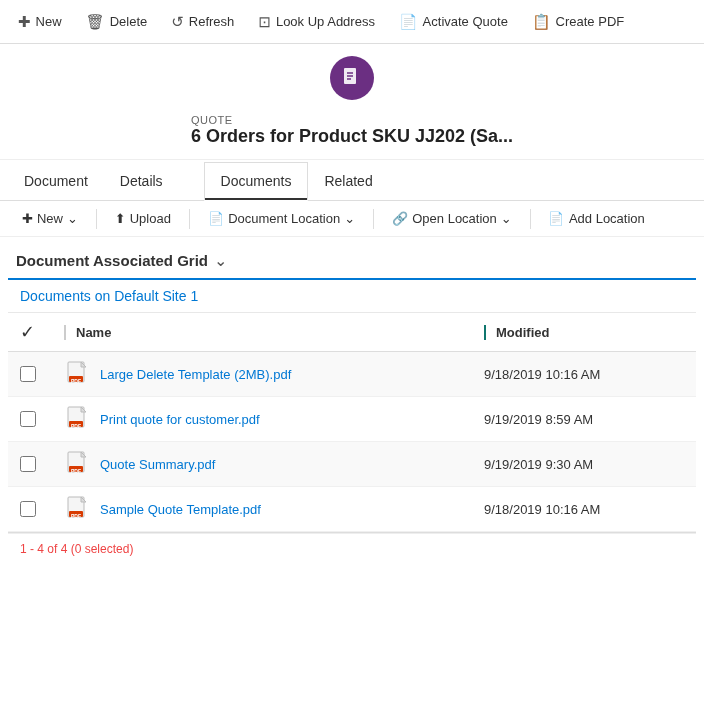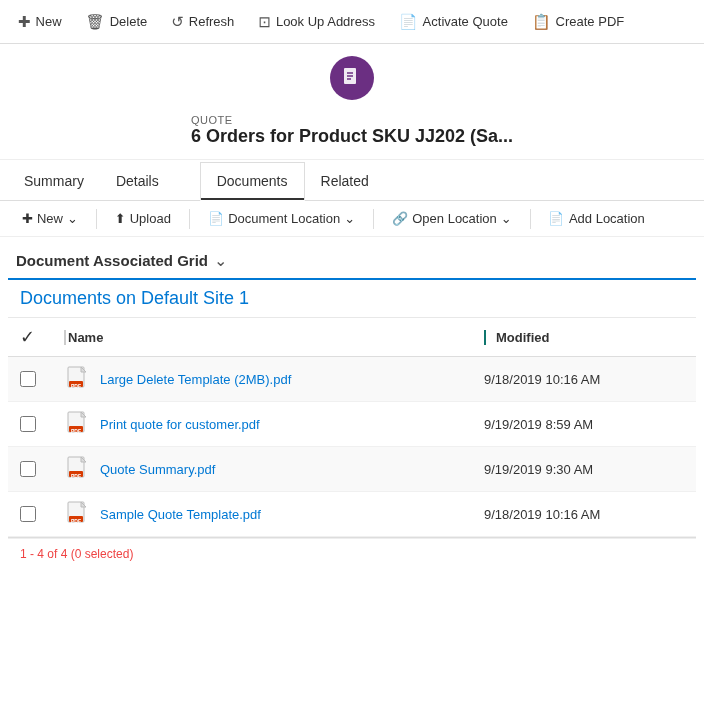--- a/index.html
+++ b/index.html
@@ -128,33 +128,33 @@
     }
 
     
     .grid-container {
       margin: 0 8px;
       border-top: 2px solid #0078d4;
       border-bottom: 1px solid #ddd;
     }
     .grid-site-label {
       padding: 8px 12px;
-      font-size: 18px;
+      font-size: 14px;
       color: #0078d4;
       border-bottom: 1px solid #e8e8e8;
     }
     .grid-header {
       display: flex;
       align-items: center;
       padding: 8px 12px;
       border-bottom: 1px solid #ddd;
       background: #fff;
     }
     .col-check { width: 44px; flex-shrink: 0; }
-    .col-name { flex: 1; font-size: 13px; font-weight: 600; color: #333; border-left: 2px solid #ccc; padding-left: 2px; }
+    .col-name { flex: 1; font-size: 13px; font-weight: 600; color: #333; border-left: 2px solid #ccc; padding-left: 10px; }
     .col-modified { width: 200px; flex-shrink: 0; font-size: 13px; font-weight: 600; color: #333; border-left: 2px solid #0f766e; padding-left: 10px; }
     .check-all { font-size: 18px; color: #333; }
 
     .grid-row {
       display: flex;
       align-items: center;
       padding: 8px 12px;
       border-bottom: 1px solid #f0f0f0;
     }
     .grid-row:nth-child(odd) { background: #f9f9f9; }
@@ -213,21 +213,21 @@
       <line x1="7" y1="13" x2="11" y2="13" stroke="#6b2f82" stroke-width="1.5"></line>
     </svg>
   </div>
   <div class="record-info">
     <span class="record-type">QUOTE</span>
     <span class="record-title">6 Orders for Product SKU JJ202 (Sa...</span>
   </div>
 </div>
 
 <div class="tabs">
-  <button class="tab">Summary</button>
+  <button class="tab">Document</button>
   <button class="tab">Details</button>
   <button class="tab active bordered">Documents</button>
   <button class="tab">Related</button>
 </div>
 
 <div class="sub-toolbar">
   <button class="sub-btn">
     <span>✚</span>
     <span>New</span>
     <span>⌄</span>

